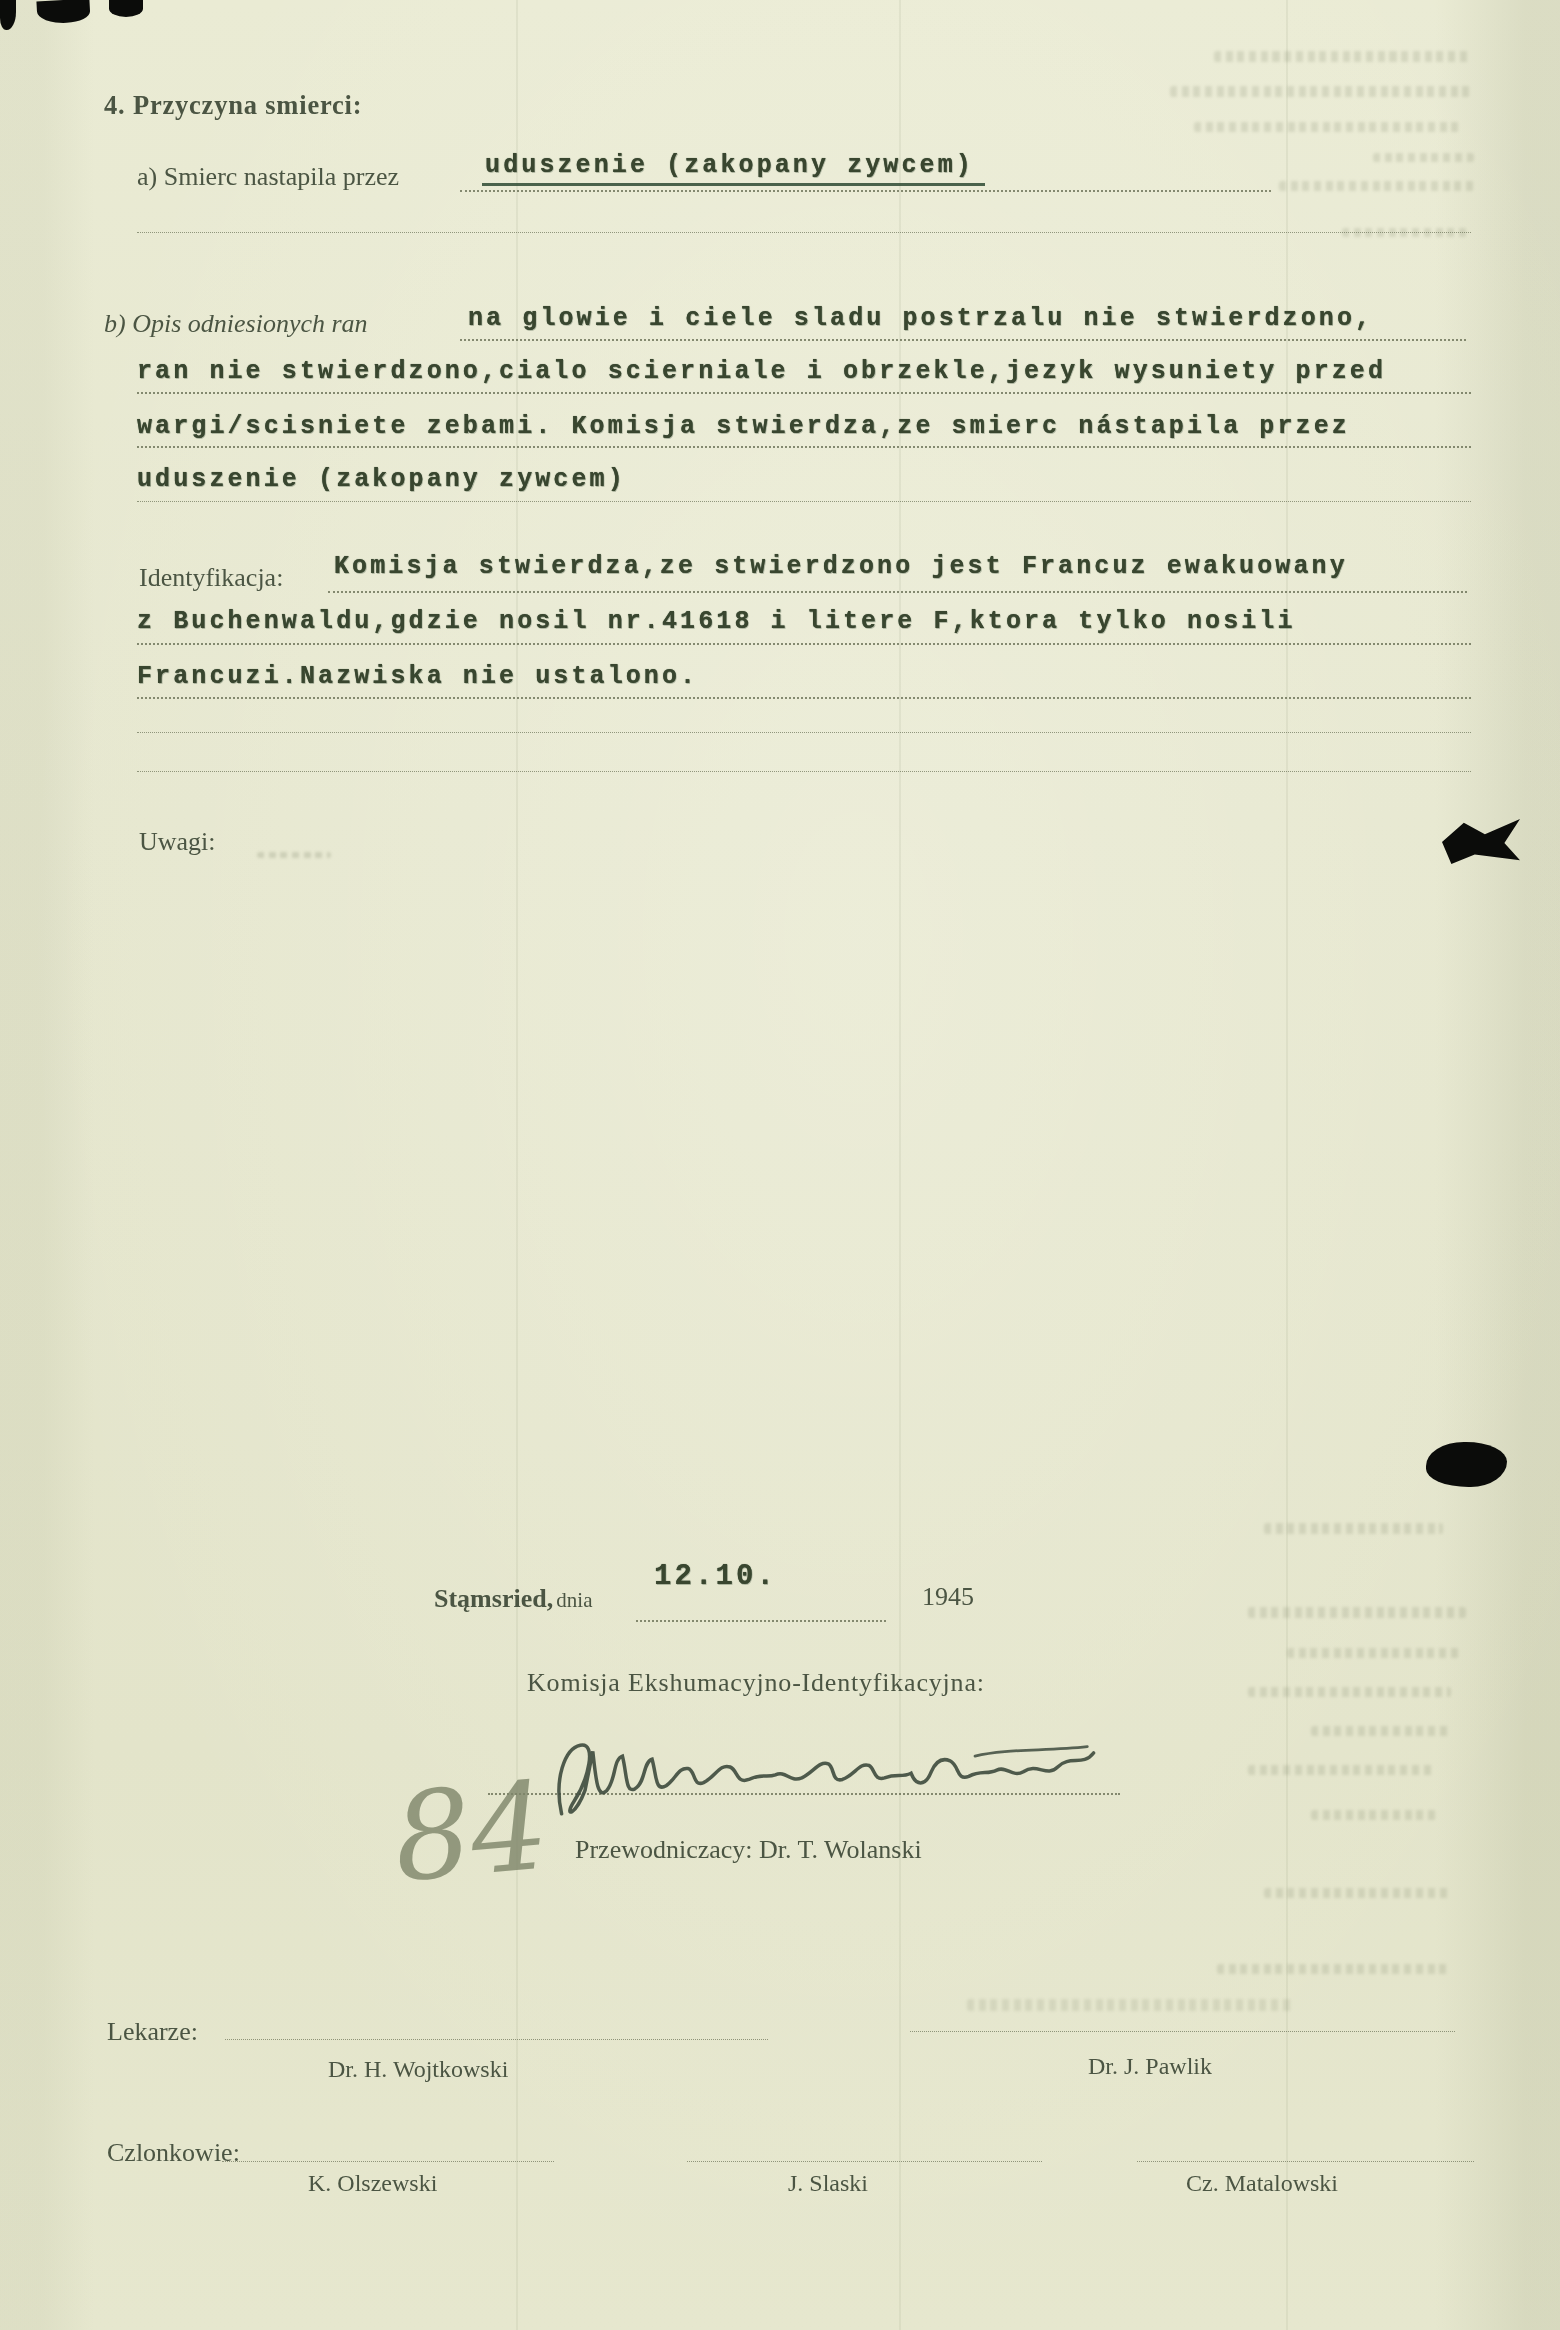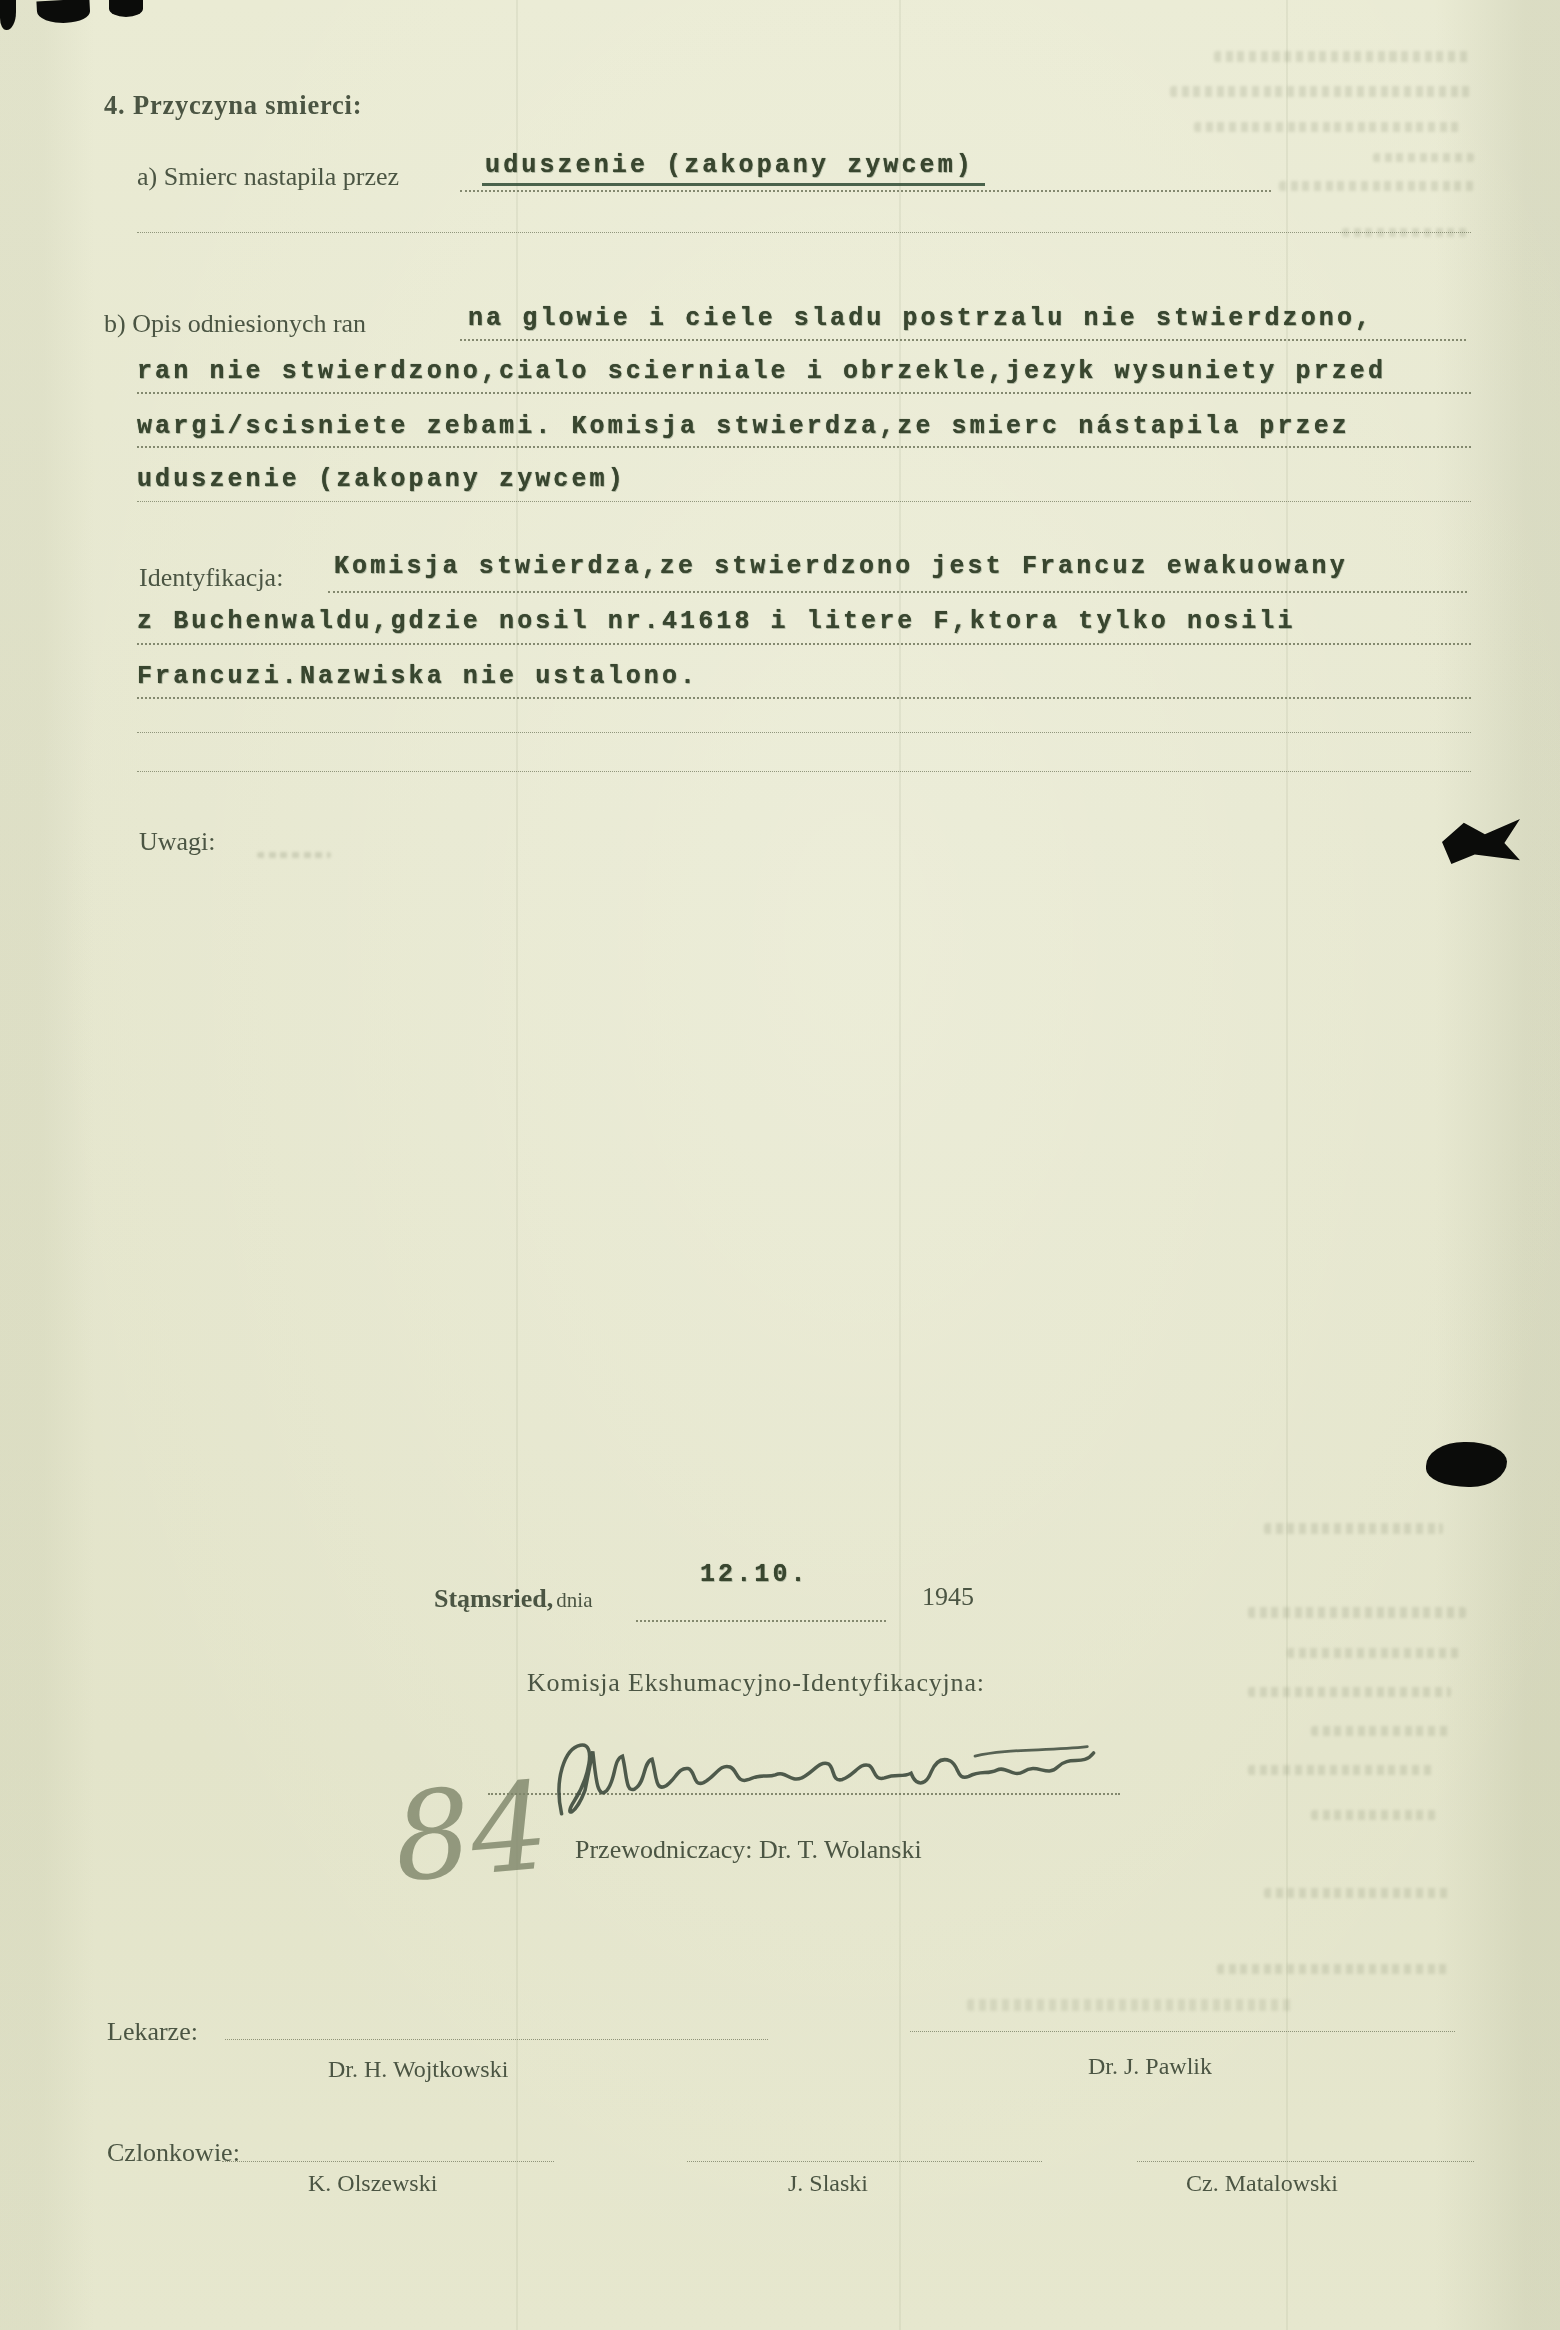--- a/index.html
+++ b/index.html
@@ -49,21 +49,21 @@
   <div class="smudge" style="left:1279px;top:181px;width:195px;height:10px;"></div>
   <div class="smudge" style="left:1342px;top:228px;width:125px;height:9.4px;"></div>
 
   <div class="abs printed" style="left:104px;top:90px;font-size:26.5px;font-weight:bold;letter-spacing:0.8px;">4. Przyczyna smierci:</div>
 
   <div class="abs printed" style="left:137px;top:162px;font-size:26px;">a) Smierc nastapila przez</div>
   <div class="abs typed" style="left:482px;top:151px;border-bottom:3.1px solid rgba(46,74,51,.85);padding:0 11px 3.1px 3.1px;">uduszenie (zakopany zywcem)</div>
   <div class="rule" style="left:460px;top:190px;width:811px;"></div>
   <div class="rule fine" style="left:137px;top:232px;width:1334px;"></div>
 
-  <div class="abs printed" style="left:104px;top:309px;font-size:26px;">b) Opis odniesionych ran</div>
+  <div class="abs printed" style="left:104px;top:309px;font-size:26px;font-style:italic;">b) Opis odniesionych ran</div>
   <div class="abs typed" style="left:468px;top:304px;">na glowie i ciele sladu postrzalu nie stwierdzono,</div>
   <div class="rule" style="left:460px;top:339px;width:1006px;"></div>
   <div class="abs typed" style="left:137px;top:357px;">ran nie stwierdzono,cialo scierniale i obrzekle,jezyk wysuniety przed</div>
   <div class="rule" style="left:137px;top:392px;width:1334px;"></div>
   <div class="abs typed" style="left:137px;top:412px;">wargi/scisniete zebami. Komisja stwierdza,ze smierc nástapila przez</div>
   <div class="rule" style="left:137px;top:446px;width:1334px;"></div>
   <div class="abs typed" style="left:137px;top:465px;">uduszenie (zakopany zywcem)</div>
   <div class="rule fine" style="left:137px;top:501px;width:1334px;"></div>
 
   <div class="abs printed" style="left:139px;top:563px;font-size:26px;">Identyfikacja:</div>
@@ -91,21 +91,21 @@
   <div class="smudge" style="left:1311px;top:1726px;width:140px;height:10px;"></div>
   <div class="smudge" style="left:1248px;top:1765px;width:187px;height:10px;"></div>
   <div class="smudge" style="left:1311px;top:1810px;width:125px;height:10px;"></div>
   <div class="smudge" style="left:1264px;top:1888px;width:187px;height:10px;"></div>
   <div class="smudge" style="left:1217px;top:1964px;width:234px;height:10px;"></div>
 
   <div class="abs" style="left:434px;top:1584px;white-space:nowrap;">
     <span class="printed" style="font-size:26px;font-weight:bold;">Stąmsried,</span>
     <span class="printed" style="font-size:21px;">dnia</span>
   </div>
-  <div class="abs typed" style="left:654px;top:1560px;font-size:25px;margin-left:46px;">12.10.</div>
+  <div class="abs typed" style="left:654px;top:1560px;font-size:29px;">12.10.</div>
   <div class="rule" style="left:636px;top:1620px;width:250px;"></div>
   <div class="abs printed" style="left:922px;top:1582px;font-size:26px;">1945</div>
 
   <div class="abs printed" style="left:527px;top:1668px;font-size:26px;letter-spacing:0.8px;">Komisja Ekshumacyjno-Identyfikacyjna:</div>
 
   <div class="rule" style="left:488px;top:1793px;width:632px;"></div>
   <div class="abs" style="left:538px;top:1728px;">
     <svg width="562" height="117" viewBox="0 0 720 150">
       <path d="M30,110 C20,66 34,26 54,22 C76,18 64,66 46,94 C32,116 48,112 60,80 L70,30 C74,66 76,92 88,80 C100,66 96,40 108,36 C114,60 112,84 124,78 C138,70 134,44 146,40 C152,62 150,82 164,74 C176,66 180,50 192,52 C202,54 198,76 212,70 C228,62 232,46 246,50 C256,54 254,72 270,66 C286,58 294,64 304,60 C318,54 322,70 338,64 C354,56 360,42 372,46 C380,50 376,70 390,66 C406,60 412,44 424,48 C432,52 430,68 444,64 C460,58 466,64 478,58 C484,74 496,76 504,56 C510,42 518,38 528,42 C540,48 536,68 552,62 C568,54 576,60 588,54 C600,48 608,64 622,56 C640,44 652,64 666,50 C682,34 698,50 712,32" stroke="#3d4a3d" stroke-width="4.5" fill="none" stroke-linecap="round" opacity=".9"></path>
       <path d="M560,36 C600,26 652,30 704,24" stroke="#3d4a3d" stroke-width="3.5" fill="none" stroke-linecap="round" opacity=".85"></path>

